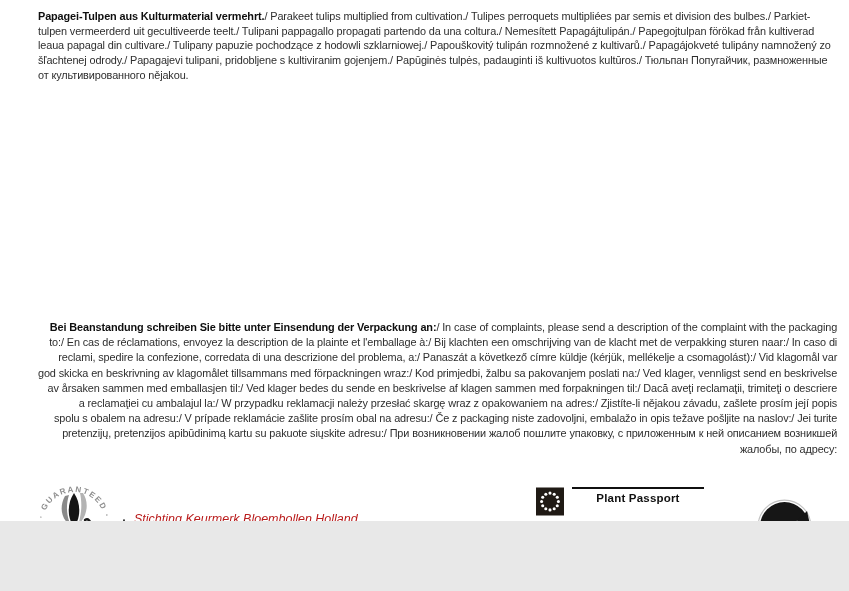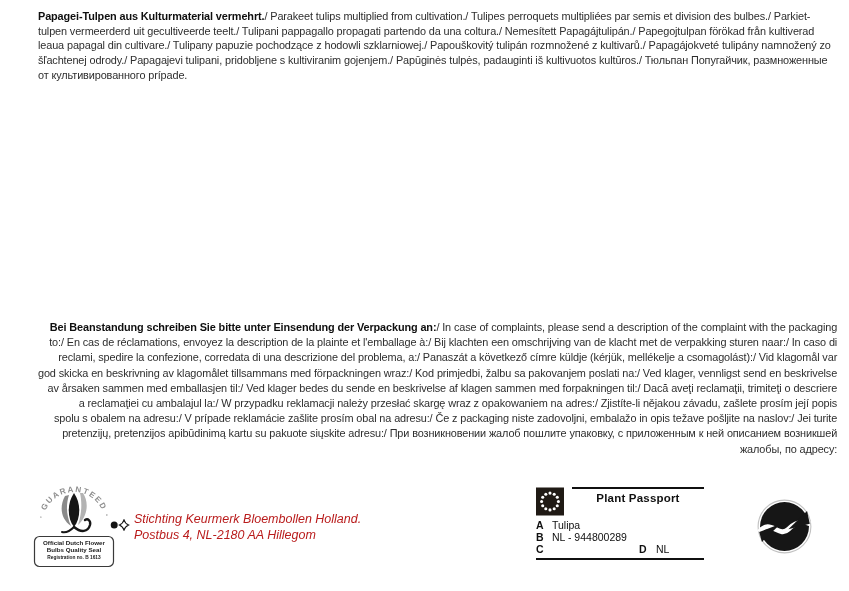--- a/index.html
+++ b/index.html
@@ -1,17 +1,17 @@
 <!DOCTYPE html>
 <html><head>
 <meta charset="utf-8">
 <style>
   html,body{margin:0;padding:0;background:#e8e8e8;}
   .page{
-    position:relative;width:849px;height:591px;background:#ffffff;
+    position:relative;width:849px;height:521px;background:#ffffff;
     font-family:"Liberation Sans",sans-serif;color:#2e2e2e;overflow:hidden;
   }
   .para{position:absolute;left:38px;}
   .para .tline{white-space:pre;font-size:10.9px;letter-spacing:-0.12px;color:#2e2e2e;}
   .para-top{top:9px;}
   .para-top .tline{line-height:14.7px;}
   .para-mid{top:320px;}
   .para-mid .tline{line-height:15.2px;text-align:right;}
   .blead{font-weight:bold;color:#0f0f0f;}
 
@@ -44,21 +44,21 @@
 </head>
 <body>
 
 <div class="page">
 
   <div class="para para-top">
     <div class="tline"><span class="blead">Papagei-Tulpen aus Kulturmaterial vermehrt.</span><span>/ Parakeet tulips multiplied from cultivation./ Tulipes perroquets multipliées par semis et division des bulbes./ Parkiet-</span></div>
     <div class="tline">tulpen vermeerderd uit gecultiveerde teelt./ Tulipani pappagallo propagati partendo da una coltura./ Nemesített Papagájtulipán./ Papegojtulpan förökad från kultiverad</div>
     <div class="tline">leaua papagal din cultivare./ Tulipany papuzie pochodzące z hodowli szklarniowej./ Papouškovitý tulipán rozmnožené z kultivarů./ Papagájokveté tulipány namnožený zo</div>
     <div class="tline">šľachtenej odrody./ Papagajevi tulipani, pridobljene s kultiviranim gojenjem./ Papūginės tulpės, padauginti iš kultivuotos kultūros./ Тюльпан Попугайчик, размноженные</div>
-    <div class="tline">от культивированного prípade.</div>
+    <div class="tline">от культивированного nějakou.</div>
   </div>
 
   <div class="para para-mid">
     <div class="tline"><span class="blead">Bei Beanstandung schreiben Sie bitte unter Einsendung der Verpackung an:</span><span>/ In case of complaints, please send a description of the complaint with the packaging</span></div>
     <div class="tline">to:/ En cas de réclamations, envoyez la description de la plainte et l'emballage à:/ Bij klachten een omschrijving van de klacht met de verpakking sturen naar:/ In caso di</div>
     <div class="tline">reclami, spedire la confezione, corredata di una descrizione del problema, a:/ Panaszát a következő címre küldje (kérjük, mellékelje a csomagolást):/ Vid klagomål var</div>
     <div class="tline">god skicka en beskrivning av klagomålet tillsammans med förpackningen wraz:/ Kod primjedbi, žalbu sa pakovanjem poslati na:/ Ved klager, vennligst send en beskrivelse</div>
     <div class="tline">av årsaken sammen med emballasjen til:/ Ved klager bedes du sende en beskrivelse af klagen sammen med forpakningen til:/ Dacă aveţi reclamaţii, trimiteţi o descriere</div>
     <div class="tline">a reclamaţiei cu ambalajul la:/ W przypadku reklamacji należy przesłać skargę wraz z opakowaniem na adres:/ Zjistíte-li nějakou závadu, zašlete prosím její popis</div>
     <div class="tline">spolu s obalem na adresu:/ V prípade reklamácie zašlite prosím obal na adresu:/ Če z packaging niste zadovoljni, embalažo in opis težave pošljite na naslov:/ Jei turite</div>

